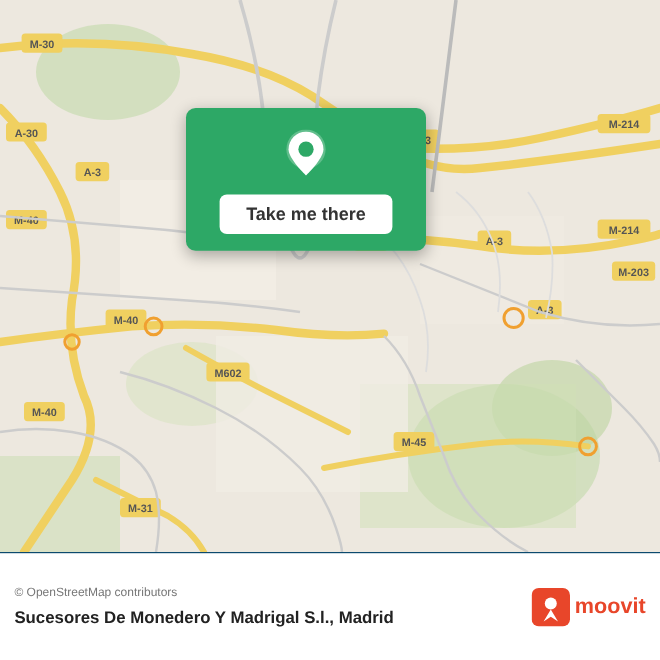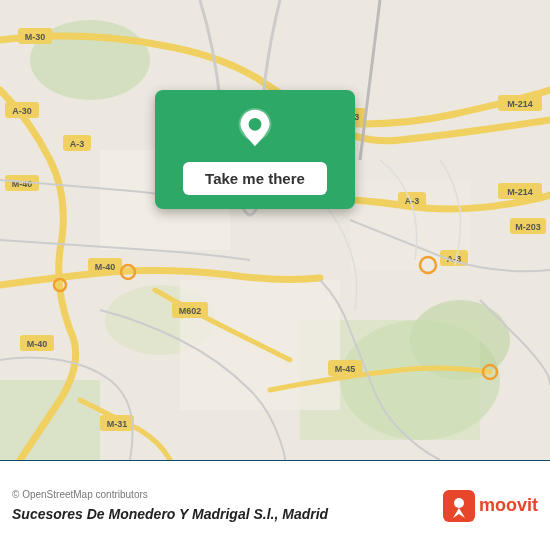--- a/index.html
+++ b/index.html
@@ -81,21 +81,20 @@
     .copyright-text {
       font-size: 10px;
       color: #777;
       margin-bottom: 6px;
     }
 
     .location-name {
       font-size: 14px;
       font-weight: 600;
       color: #222;
-      font-style: italic;
     }
 
     .moovit-logo {
       display: flex;
       align-items: center;
       gap: 4px;
       flex-shrink: 0;
     }
 
     .moovit-text {

